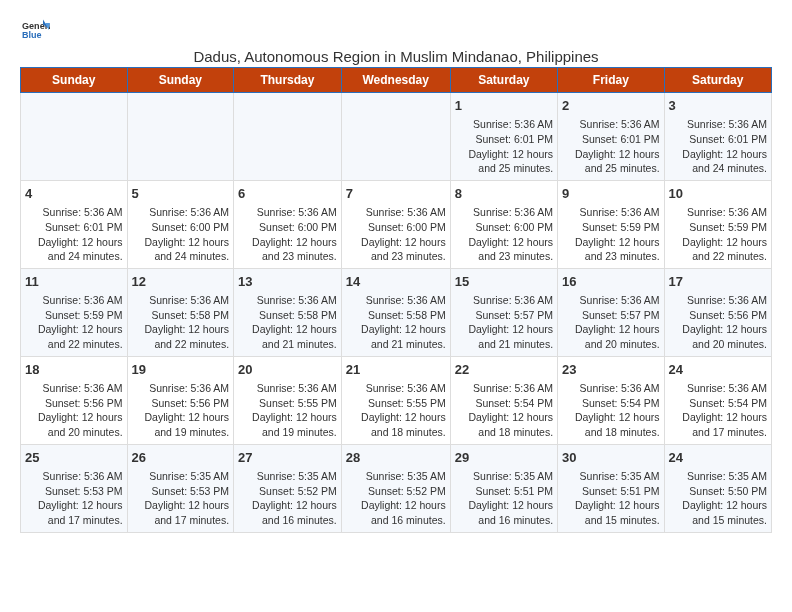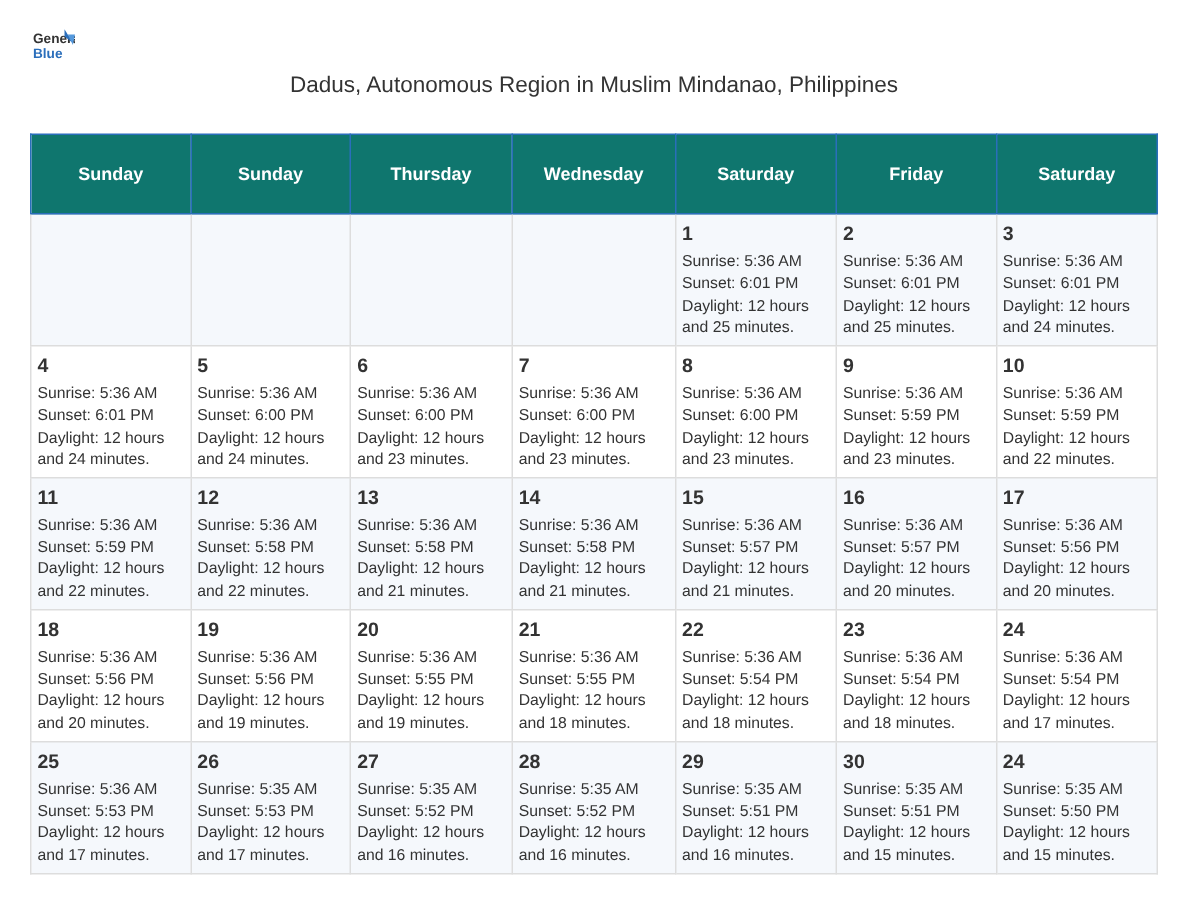--- a/index.html
+++ b/index.html
@@ -29,33 +29,33 @@
     .month-year {
       font-size: 36px;
       font-weight: bold;
       color: #333;
       text-align: right;
     }
     .subtitle {
       text-align: center;
       font-size: 15px;
       color: #333;
-      margin-bottom: 24px;
+      margin-bottom: 2px;
       font-weight: normal;
     }
     table {
       width: 100%;
       border-collapse: collapse;
       font-size: 11px;
     }
     thead th {
-      background-color: #0f766e;
+      background-color: #c2410c;
       color: #fff;
       text-align: center;
-      padding: 19px 3px;
+      padding: 5px 3px;
       font-size: 12px;
       font-weight: bold;
       border: 1px solid #2a6ebb;
     }
     tbody tr {
       border-bottom: 1px solid #ccc;
     }
     tbody td {
       border: 1px solid #ddd;
       vertical-align: top;
@@ -71,20 +71,21 @@
     }
     .day-number {
       font-weight: bold;
       font-size: 13px;
       display: block;
       margin-bottom: 2px;
     }
     .day-info {
       font-size: 10.5px;
       color: #333;
+      text-align: right;
     }
   </style>
 </head>
 <body>
 
 <div class="header-area">
   <div class="logo">
     <svg class="logo-icon" viewBox="0 0 40 40">
       <text x="0" y="18" font-size="13" font-weight="bold" fill="#333">General</text>
       <text x="0" y="32" font-size="13" font-weight="bold" fill="#2a6ebb">Blue</text>

